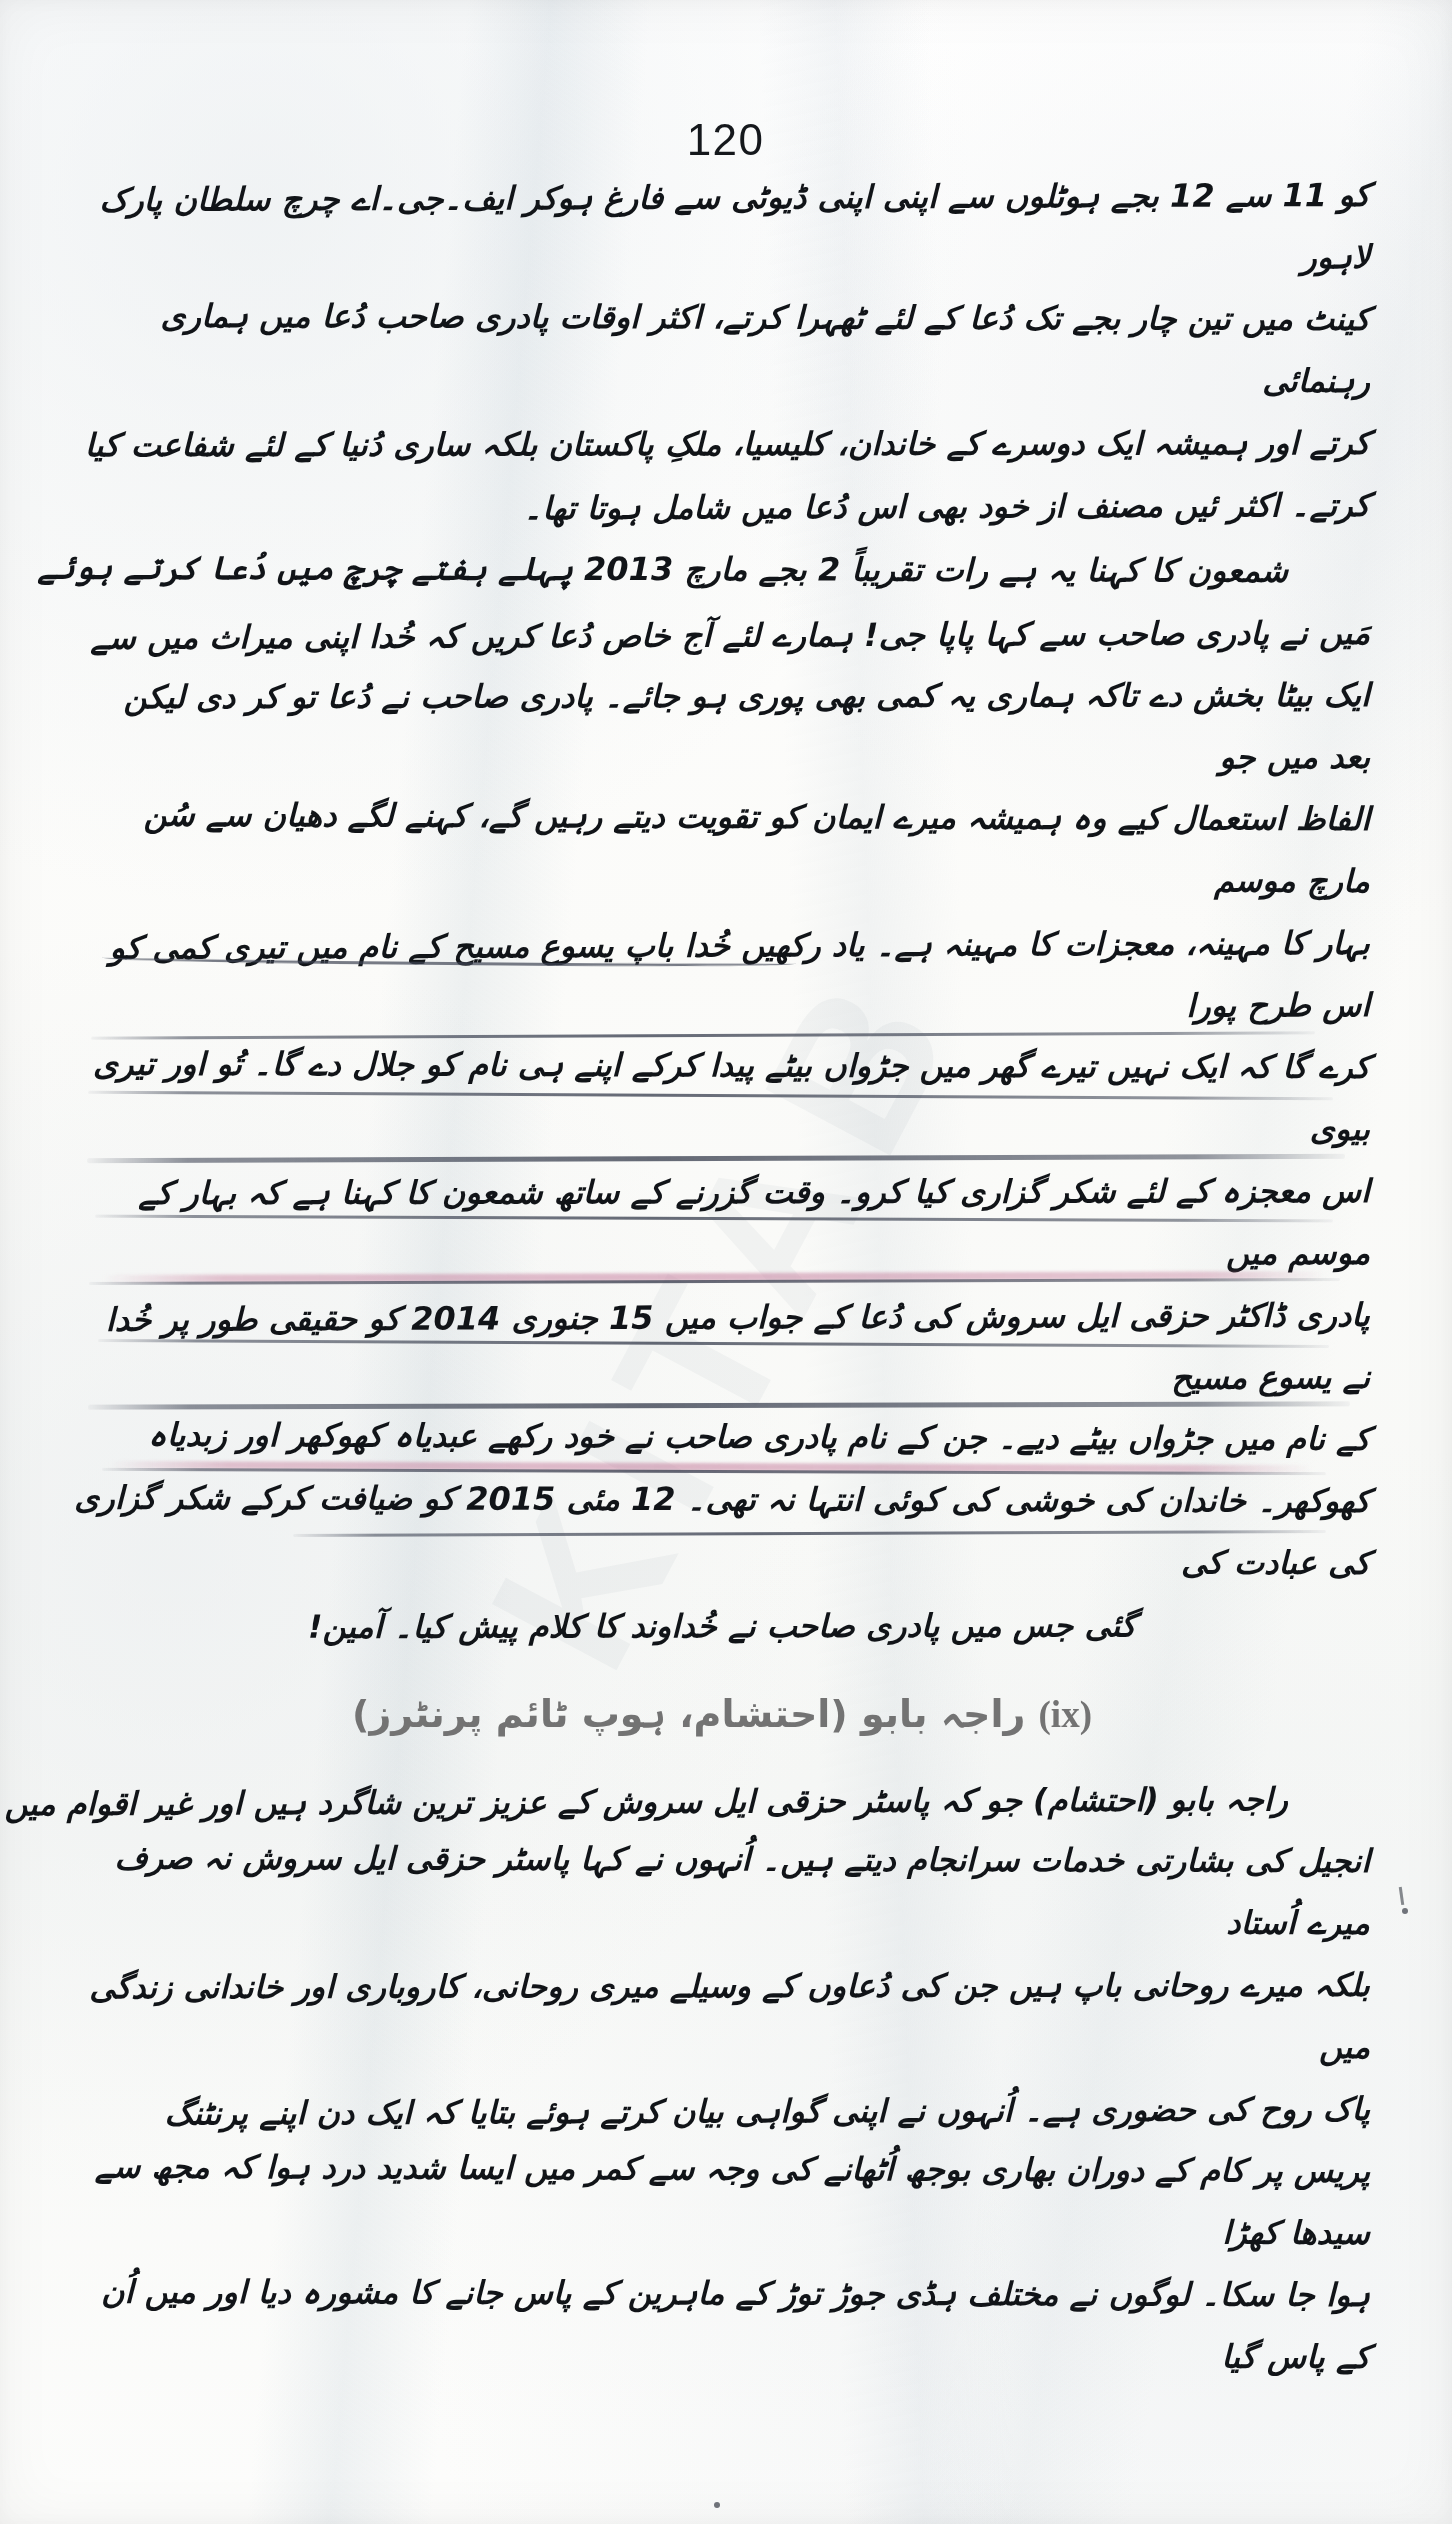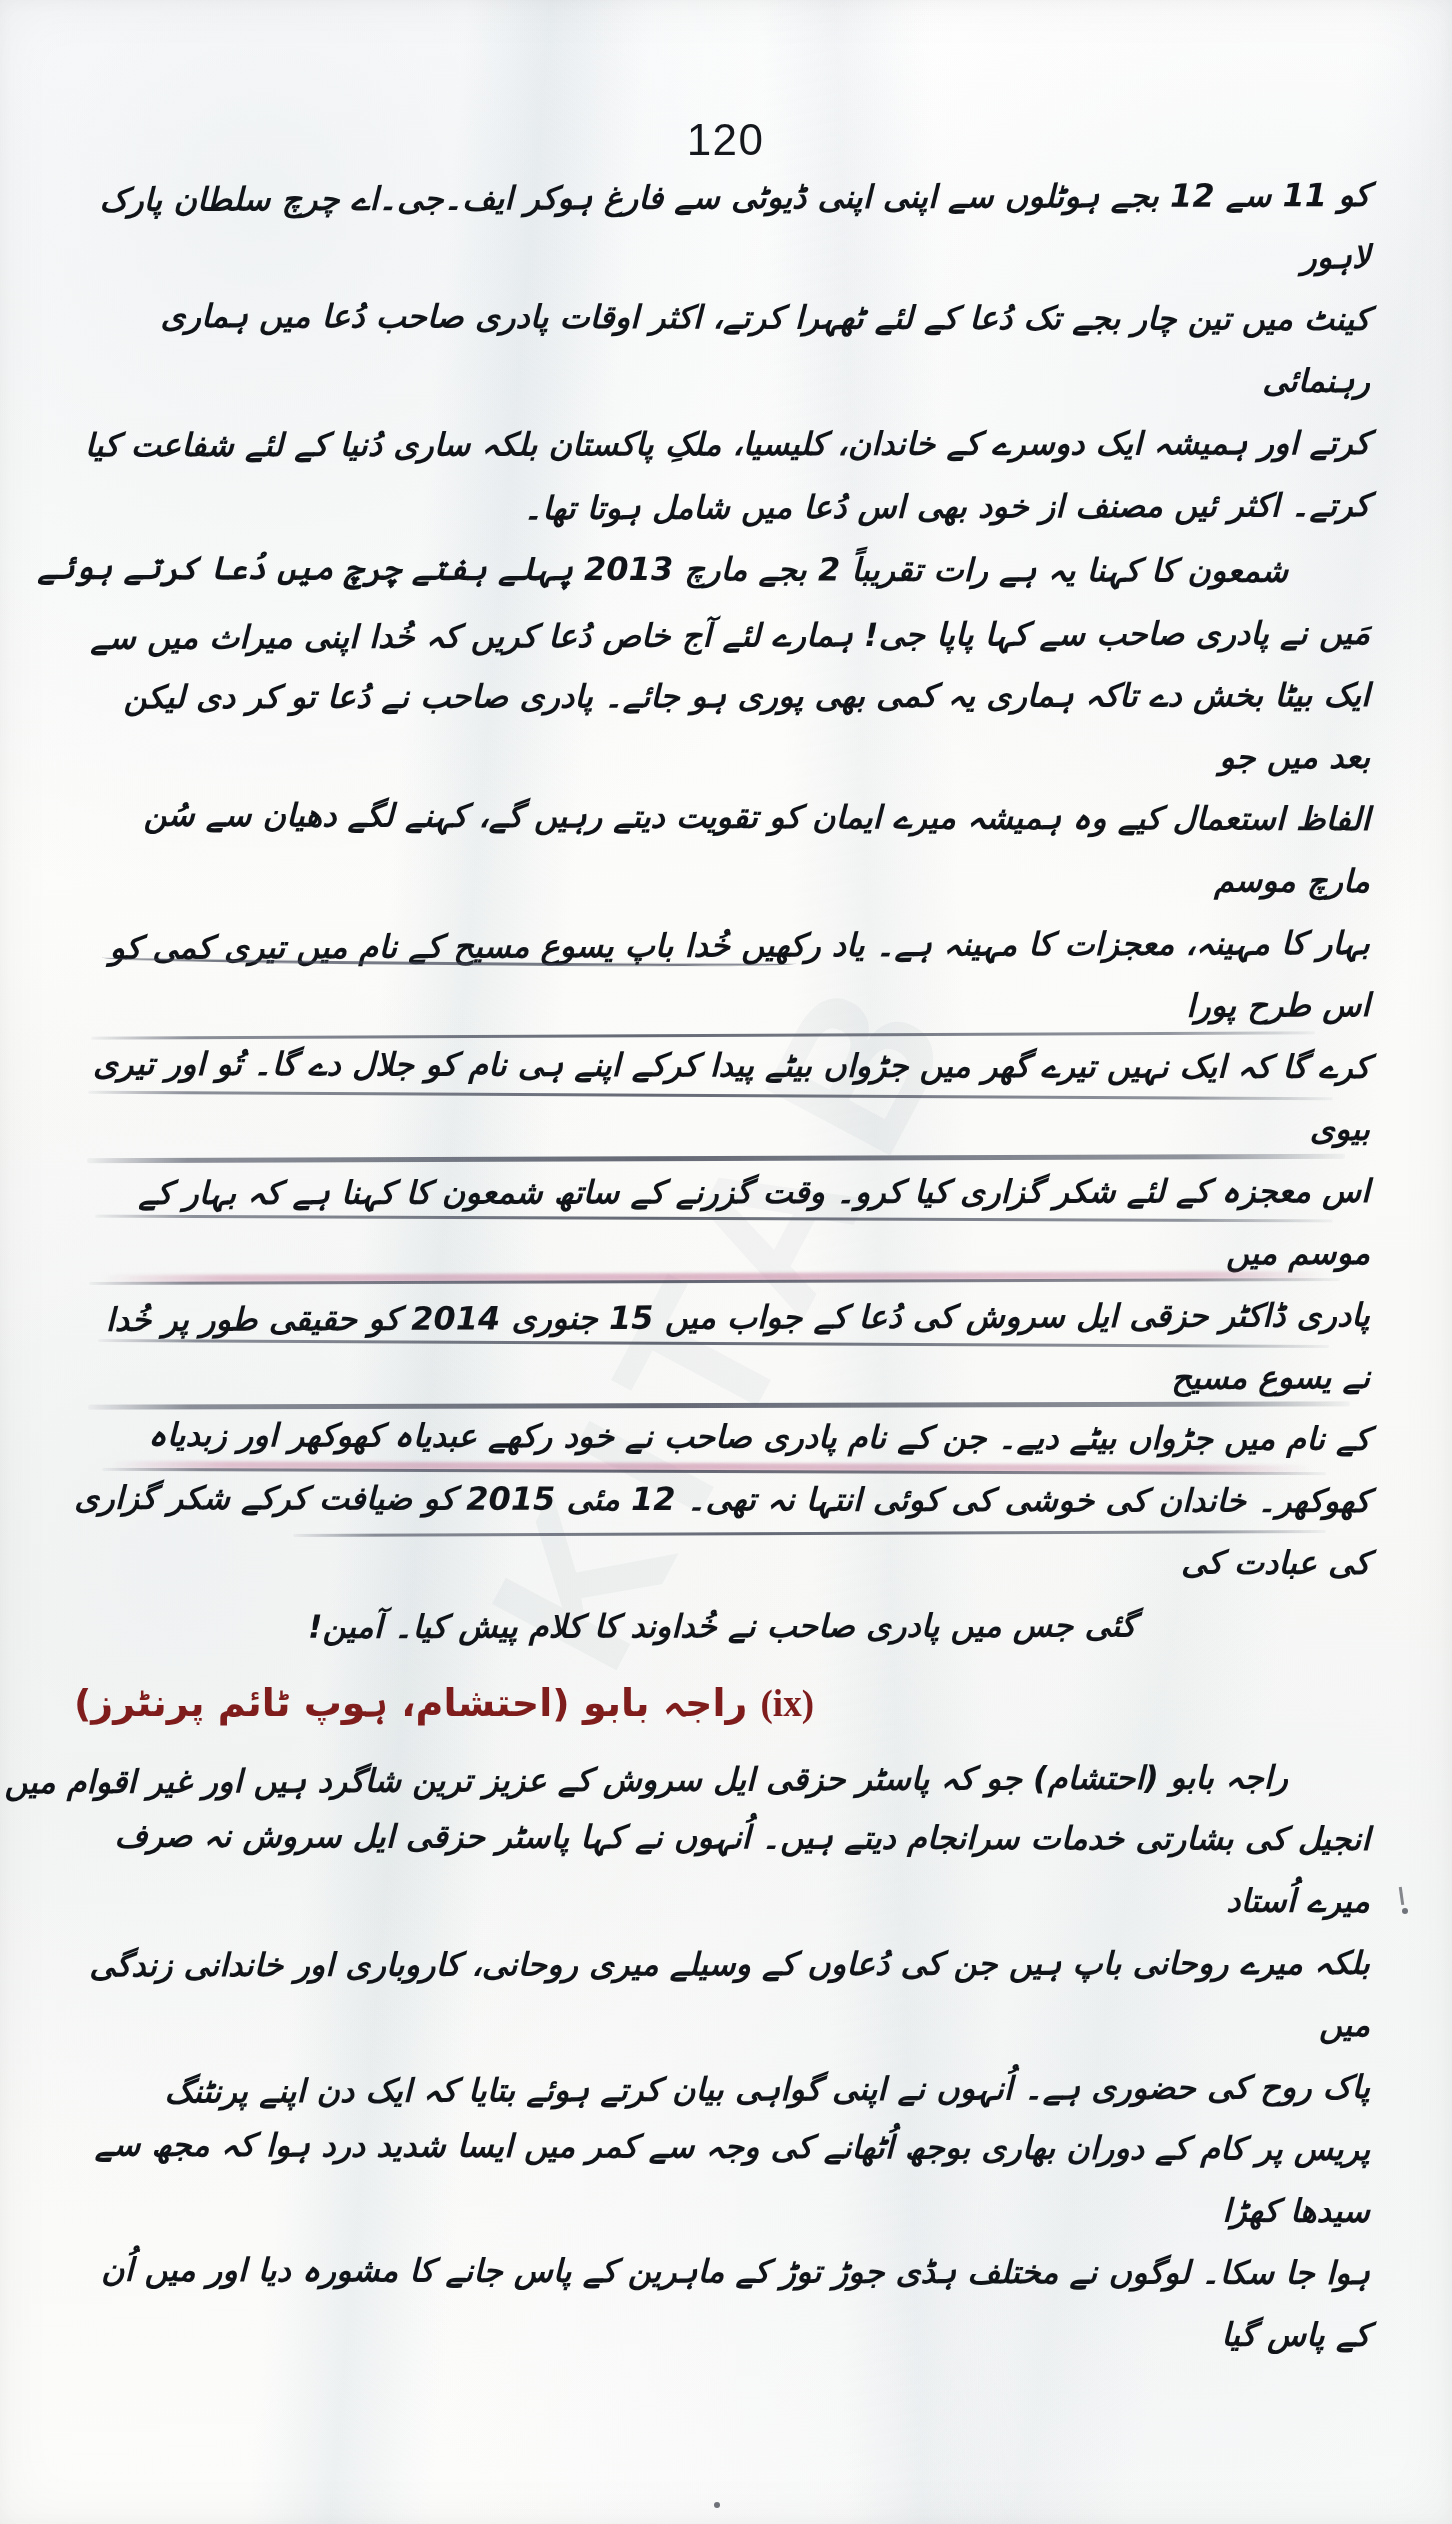--- a/index.html
+++ b/index.html
@@ -116,24 +116,24 @@
   
   .line .sc {
     display: inline-block;
     font-style: italic;
     font-weight: 600;
   }
 
   
   .heading {
     margin: 23px 0 18px 0;
-    text-align: left;
+    text-align: center;
     font-size: 38px;
-    line-height: 49px;
-    color: #7f1d1d;
+    line-height: 71px;
+    color: #737373;
     font-weight: 700;
     white-space: nowrap;
     direction: rtl;
   }
   .heading .roman {
     direction: ltr;
     unicode-bidi: embed;
     font-family: "Liberation Serif", serif;
     font-weight: 700;
     font-size: 37px;

